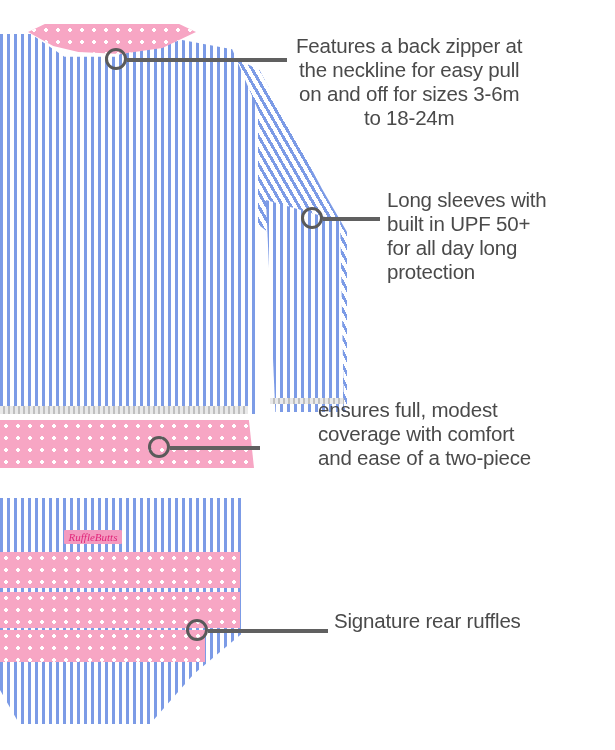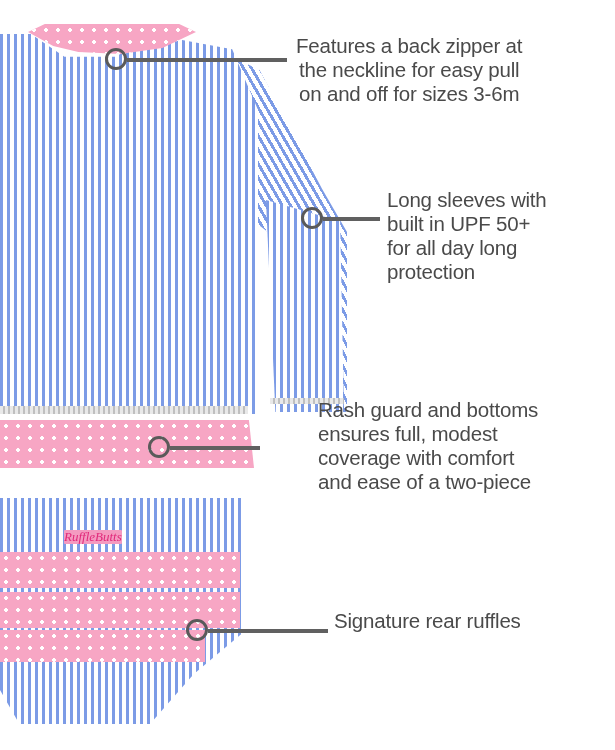--- a/index.html
+++ b/index.html
@@ -9,21 +9,21 @@
   .stripes-v { background: repeating-linear-gradient(90deg, #7c9be6 0 3px, #ffffff 3px 7px); }
   .stripes-d { background: repeating-linear-gradient(60deg, #7c9be6 0 3px, #ffffff 3px 7px); }
   .dots { background-color:#f7a6c4;
           background-image: radial-gradient(circle, #ffffff 1.6px, transparent 2px);
           background-size: 12px 12px; }
   .callout-text { position:absolute; color:#4a4a4a; font-size:20.5px; line-height:24px; letter-spacing:-0.2px; }
   .line { position:absolute; height:4px; background:#606060; }
   .ring { position:absolute; width:22px; height:22px; border:3px solid #5a5a5a; border-radius:50%; box-sizing:border-box; }
   .trim { position:absolute; background: repeating-linear-gradient(90deg, #e9e9e9 0 3px, #bfbfbf 3px 5px); }
   .label-tag { position:absolute; background:#f49ac0; color:#e0287a; font-family:"Liberation Serif", serif; font-style:italic;
-               font-size:13px; text-align:left; line-height:14px; border-radius:1px; }
+               font-size:11px; text-align:center; line-height:14px; border-radius:1px; }
 </style>
 </head>
 <body>
 
 <div>
 
   <div class="abs stripes-d" style="left:222px; top:52px; width:125px; height:360px; clip-path:polygon(0 0, 30% 5%, 80% 38%, 100% 50%, 100% 100%, 62% 100%, 55% 55%, 0 40%);"></div>
 
   <div class="abs stripes-v" style="left:266px; top:200px; width:78px; height:212px; clip-path:polygon(0 0, 95% 10%, 100% 100%, 12% 100%);"></div>
   <div class="trim" style="left:270px; top:398px; width:74px; height:6px;"></div>
@@ -45,39 +45,39 @@
   <div class="abs dots" style="left:0; top:630px; width:205px; height:32px;"></div>
 </div>
 
 <div>
   <div class="ring" style="left:105px; top:48px;"></div>
   <div class="line" style="left:127px; top:58px; width:160px;"></div>
   <div class="callout-text" style="left:296px; top:34px;text-align:center;">
     <div>Features a back zipper at</div>
     <div>the neckline for easy pull</div>
     <div>on and off for sizes 3-6m</div>
+    <div>to 18-24m</div>
   </div>
 </div>
 
 <div>
   <div class="ring" style="left:301px; top:207px;"></div>
   <div class="line" style="left:323px; top:217px; width:57px;"></div>
   <div class="callout-text" style="left:387px; top:188px;">
     <div>Long sleeves with</div>
     <div>built in UPF 50+</div>
     <div>for all day long</div>
     <div>protection</div>
   </div>
 </div>
 
 <div>
   <div class="ring" style="left:148px; top:436px;"></div>
   <div class="line" style="left:170px; top:446px; width:90px;"></div>
   <div class="callout-text" style="left:318px; top:398px;">
-    <div>Rash guard and bottoms</div>
     <div>ensures full, modest</div>
     <div>coverage with comfort</div>
     <div>and ease of a two-piece</div>
   </div>
 </div>
 
 <div>
   <div class="ring" style="left:186px; top:619px;"></div>
   <div class="line" style="left:208px; top:629px; width:120px;"></div>
   <div class="callout-text" style="left:334px; top:609px;">

